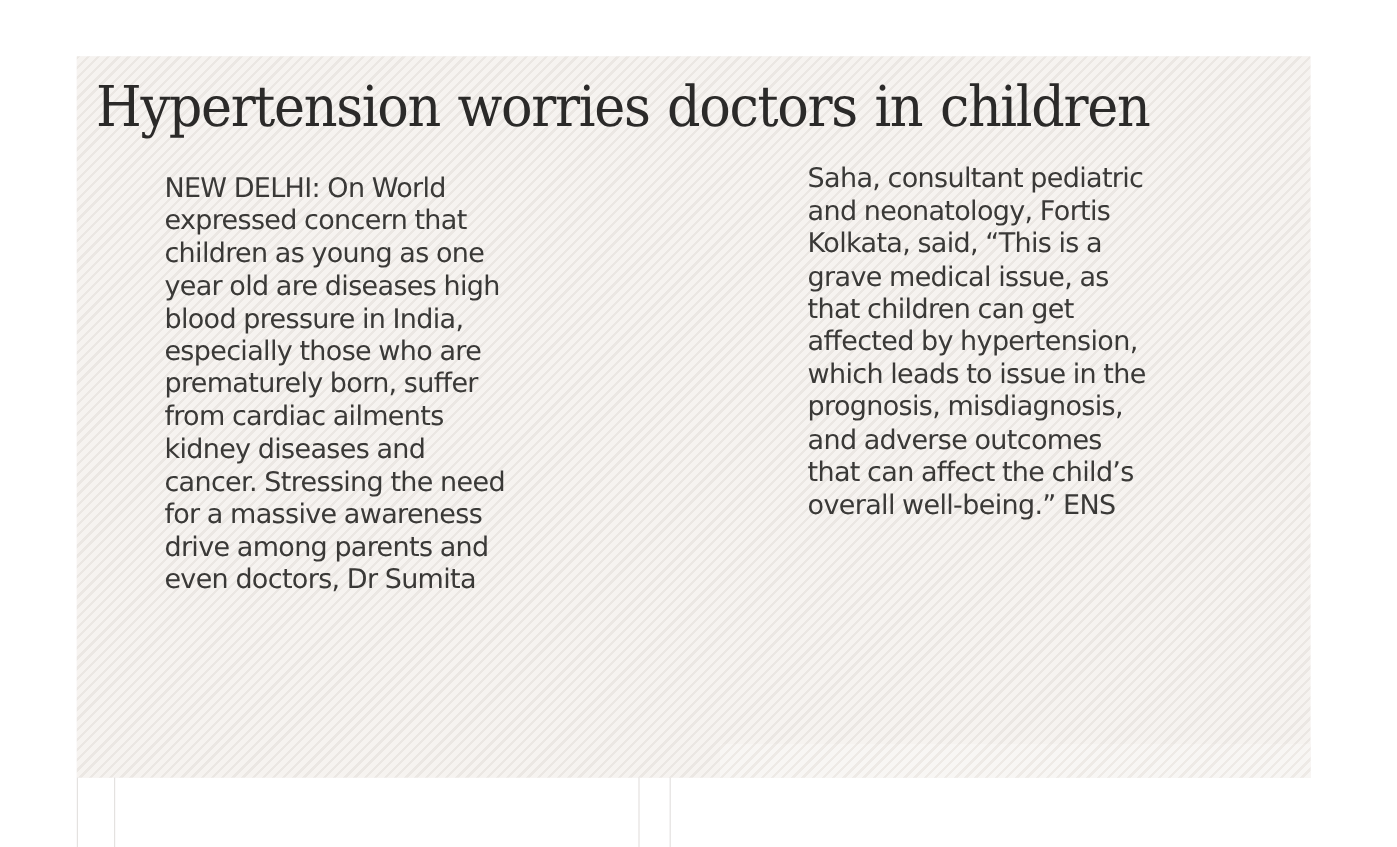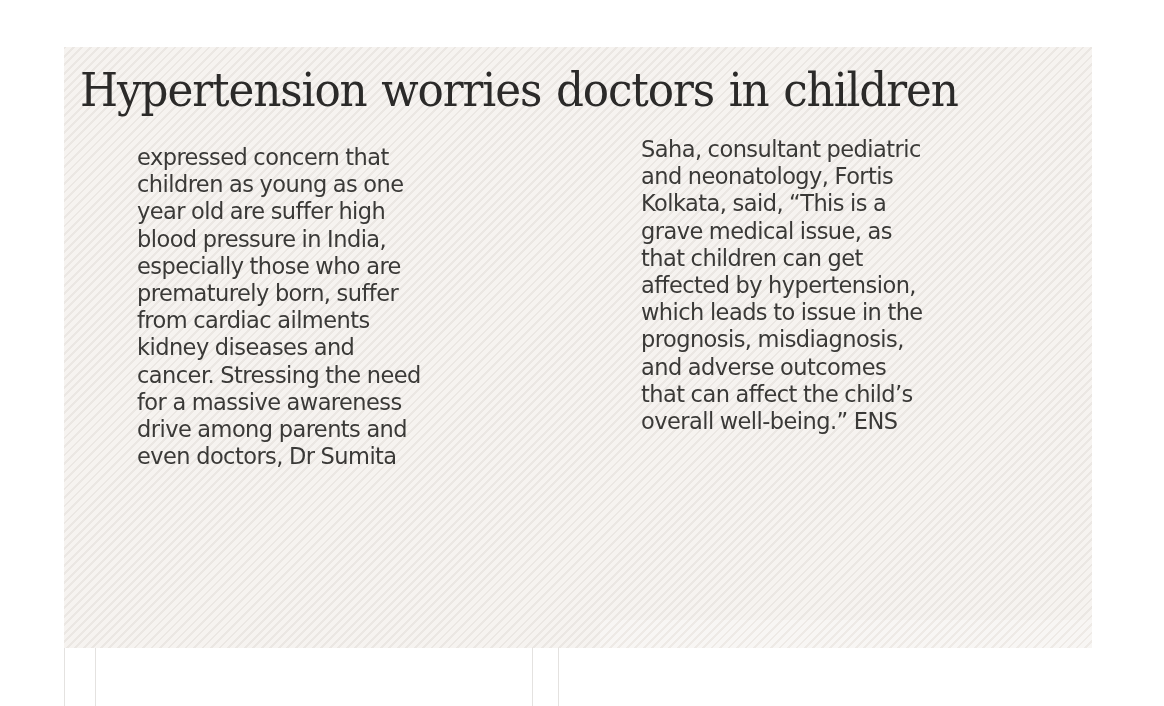--- a/index.html
+++ b/index.html
@@ -67,21 +67,21 @@
       color: #3a3937;
       letter-spacing: -0.55px;
       word-spacing: -0.5px;
     }
     .col-left {
       left: 137px;
       top: 144px;
       width: 380px;
     }
     .col-right {
-      left: 641px;
+      left: 673px;
       top: 136px;
       width: 400px;
     }
     .line {
       display: block;
       white-space: nowrap;
     }
     .byline {
     }
     .rule {
@@ -94,23 +94,24 @@
   </style>
 </head>
 <body>
 
 <div class="clip"></div>
 <div class="clip-bottom-right"></div>
 
 <h1 class="headline">Hypertension  worries doctors in children</h1>
 
 <div class="col col-left">
+  <span class="line">NEW DELHI: On World</span>
   <span class="line">expressed concern that</span>
   <span class="line">children as young as one</span>
-  <span class="line">year old are suffer high</span>
+  <span class="line">year old are diseases high</span>
   <span class="line">blood pressure in India,</span>
   <span class="line">especially those who are</span>
   <span class="line">prematurely born, suffer</span>
   <span class="line">from cardiac ailments</span>
   <span class="line">kidney diseases and</span>
   <span class="line">cancer. Stressing the need</span>
   <span class="line">for a massive awareness</span>
   <span class="line">drive among parents and</span>
   <span class="line">even doctors, Dr Sumita</span>
 </div>

